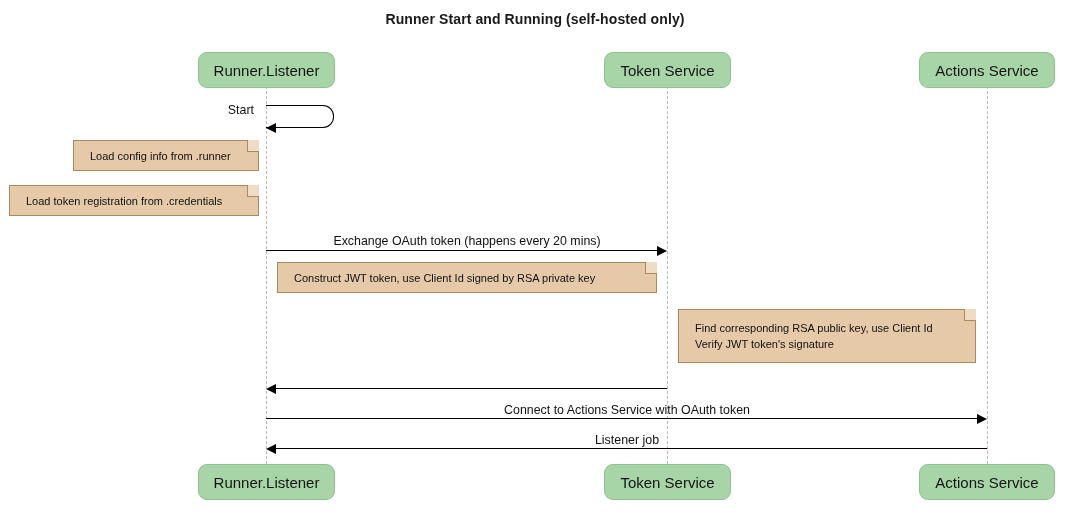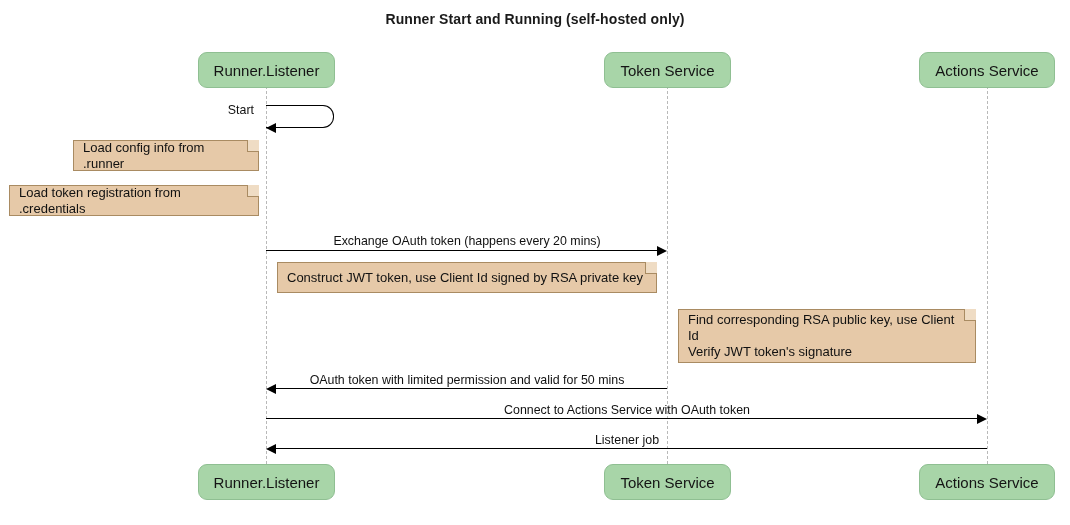--- a/index.html
+++ b/index.html
@@ -95,23 +95,23 @@
     border-radius: 0 11px 11px 0;
     background: transparent;
   }
 
   
   .note {
     position: absolute;
     box-sizing: border-box;
     background: #e6c9a8;
     border: 1px solid #a98b62;
-    font-size: 13px;
+    font-size: 11px;
     color: #111111;
-    padding: 6px 9px 6px 9px;
+    padding: 6px 9px 6px 16px;
     line-height: 16px;
     white-space: pre-line;
     display: flex;
     align-items: center;
   }
   .note .fold {
     position: absolute;
     top: -1px;
     right: -1px;
     width: 11px;
@@ -187,21 +187,20 @@
     <span class="fold-cut"></span>
     <span class="fold"></span>
   </div>
 
   <div class="note" style="left:277px; top:262px; width:380px; height:31px;">
     <span>Construct JWT token, use Client Id signed by RSA private key</span>
     <span class="fold-cut"></span>
     <span class="fold"></span>
   </div>
 
-  <div class="msg-label" style="left:267px; top:373px; width:400px;">OAuth token with limited permission and valid for 50 mins</div>
   <div class="msg" style="left:270px; top:388px; width:397px;"></div>
   <div class="arrowhead left" style="left:266px; top:384px;"></div>
 
   <div class="msg-label" style="left:267px; top:403px; width:720px;">Connect to Actions Service with OAuth token</div>
   <div class="msg" style="left:266px; top:418px; width:711px;"></div>
   <div class="arrowhead right" style="left:977px; top:414px;"></div>
 
   <div class="msg-label" style="left:267px; top:433px; width:720px;">Listener job</div>
   <div class="msg" style="left:270px; top:448px; width:717px;"></div>
   <div class="arrowhead left" style="left:266px; top:444px;"></div>

